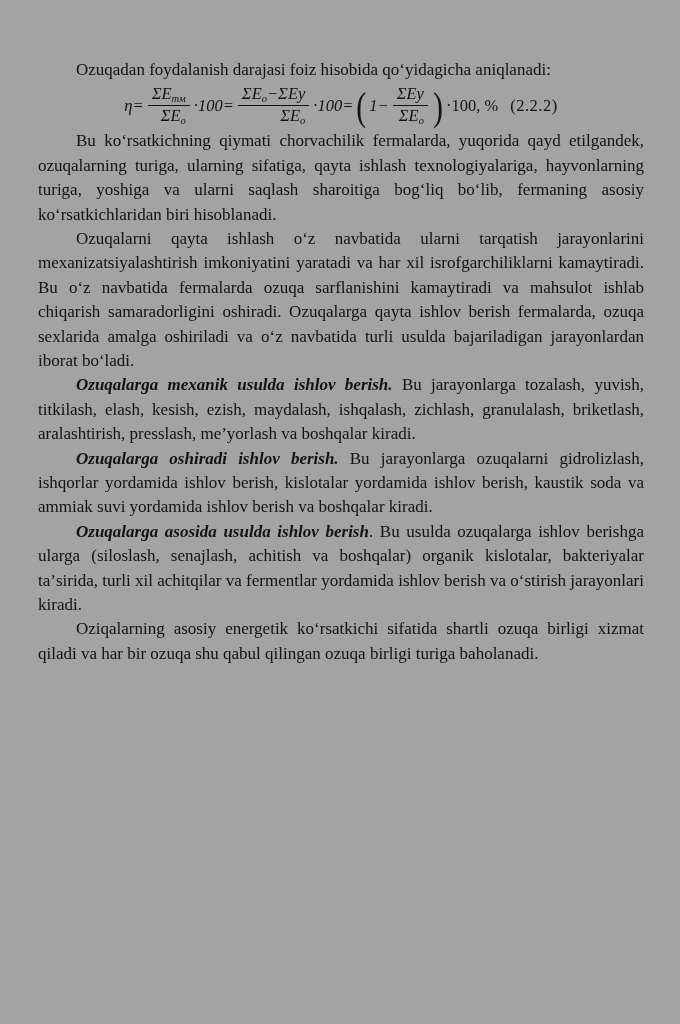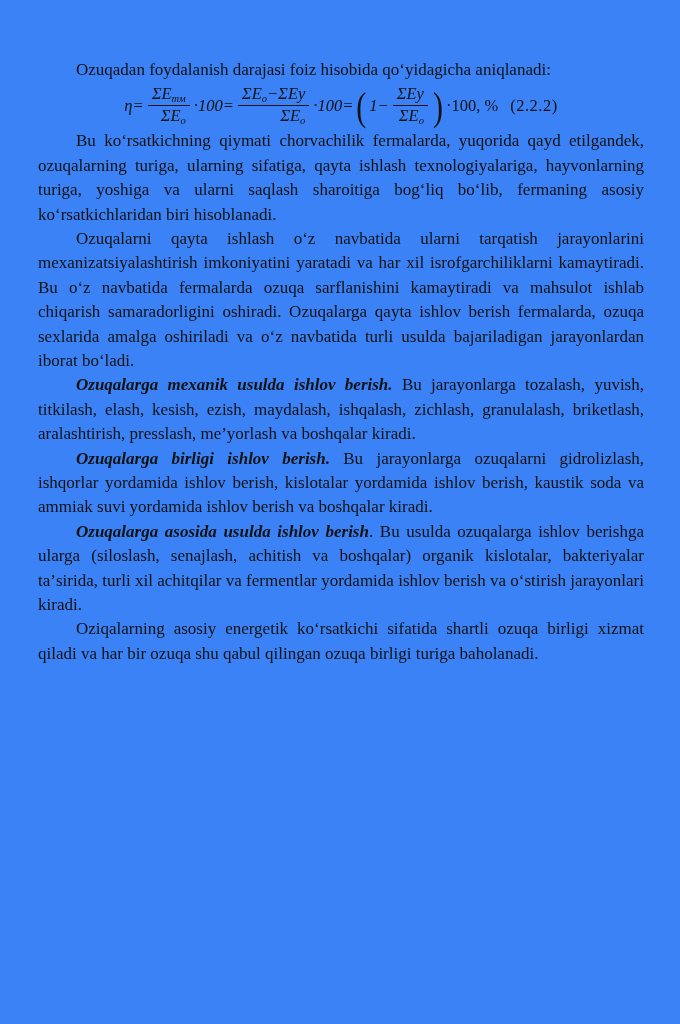--- a/index.html
+++ b/index.html
@@ -5,21 +5,21 @@
   html, body {
     margin: 0;
     padding: 0;
     background: #efeeea;
   }
   .page {
     position: relative;
     width: 680px;
     height: 1024px;
     margin: 0 auto;
-    background: #3b82f6;
+    background: #a3a3a3;
     color: #121212;
     font-family: "Liberation Serif", "DejaVu Serif", serif;
     box-sizing: border-box;
     overflow: hidden;
   }
   .text-block {
     padding: 58px 36px 0 38px;
     font-size: 17px;
     line-height: 24.4px;
     text-align: justify;
@@ -121,21 +121,21 @@
       <span class="pct">·100, %</span>
       <span class="eq-number">(2.2.2)</span>
     </div>
 
     <p><span>Bu koʻrsatkichning qiymati chorvachilik fermalarda, yuqorida qayd etilgandek, ozuqalarning turiga, ularning sifatiga, qayta ishlash texnologiyalariga, hayvonlarning turiga, yoshiga va ularni saqlash sharoitiga bogʻliq boʻlib, fermaning asosiy koʻrsatkichlaridan biri hisoblanadi.</span></p>
 
     <p><span>Ozuqalarni qayta ishlash oʻz navbatida ularni tarqatish jarayonlarini mexanizatsiyalashtirish imkoniyatini yaratadi va har xil isrofgarchiliklarni kamaytiradi. Bu oʻz navbatida fermalarda ozuqa sarflanishini kamaytiradi va mahsulot ishlab chiqarish samaradorligini oshiradi. Ozuqalarga qayta ishlov berish fermalarda, ozuqa sexlarida amalga oshiriladi va oʻz navbatida turli usulda bajariladigan jarayonlardan iborat boʻladi.</span></p>
 
     <p><span class="lead-bold">Ozuqalarga mexanik usulda ishlov berish.</span><span> Bu jarayonlarga tozalash, yuvish, titkilash, elash, kesish, ezish, maydalash, ishqalash, zichlash, granulalash, briketlash, aralashtirish, presslash, meʼyorlash va boshqalar kiradi.</span></p>
 
-    <p><span class="lead-bold">Ozuqalarga birligi ishlov berish.</span><span> Bu jarayonlarga ozuqalarni gidrolizlash, ishqorlar yordamida ishlov berish, kislotalar yordamida ishlov berish, kaustik soda va ammiak suvi yordamida ishlov berish va boshqalar kiradi.</span></p>
+    <p><span class="lead-bold">Ozuqalarga oshiradi ishlov berish.</span><span> Bu jarayonlarga ozuqalarni gidrolizlash, ishqorlar yordamida ishlov berish, kislotalar yordamida ishlov berish, kaustik soda va ammiak suvi yordamida ishlov berish va boshqalar kiradi.</span></p>
 
     <p><span class="lead-bold">Ozuqalarga asosida usulda ishlov berish</span><span>. Bu usulda ozuqalarga ishlov berishga ularga (siloslash, senajlash, achitish va boshqalar) organik kislotalar, bakteriyalar taʼsirida, turli xil achitqilar va fermentlar yordamida ishlov berish va oʻstirish jarayonlari kiradi.</span></p>
 
     <p><span>Oziqalarning asosiy energetik koʻrsatkichi sifatida shartli ozuqa birligi xizmat qiladi va har bir ozuqa shu qabul qilingan ozuqa birligi turiga baholanadi.</span></p>
 
 
   </div>
 
 </div>
 

